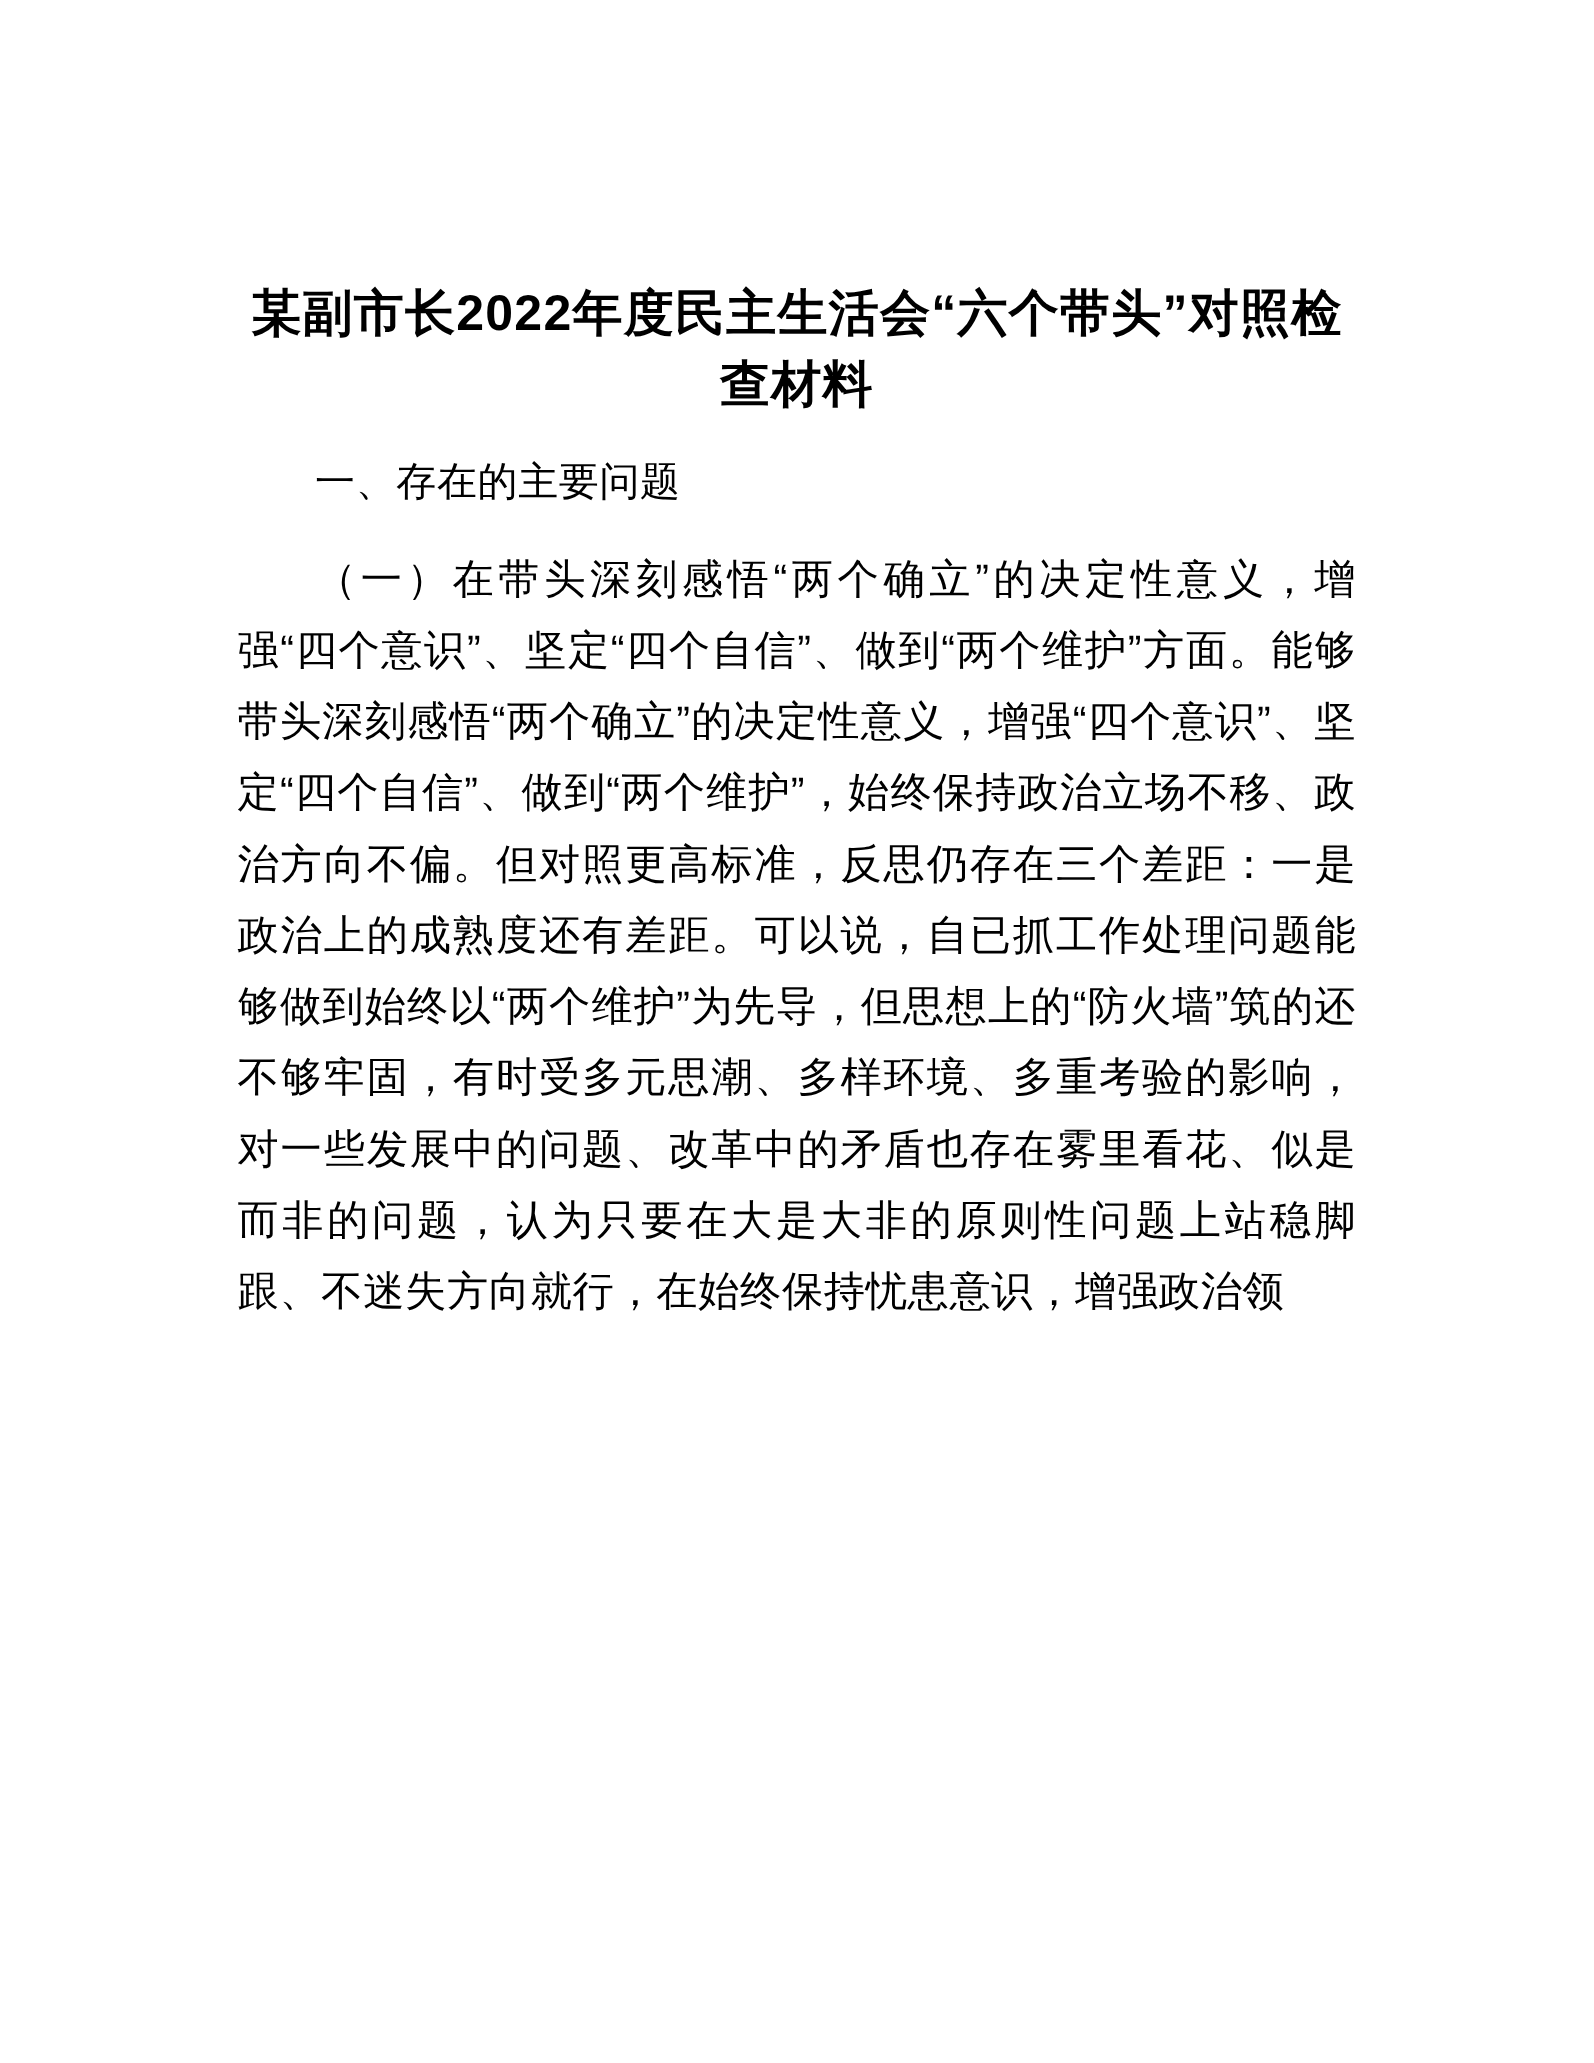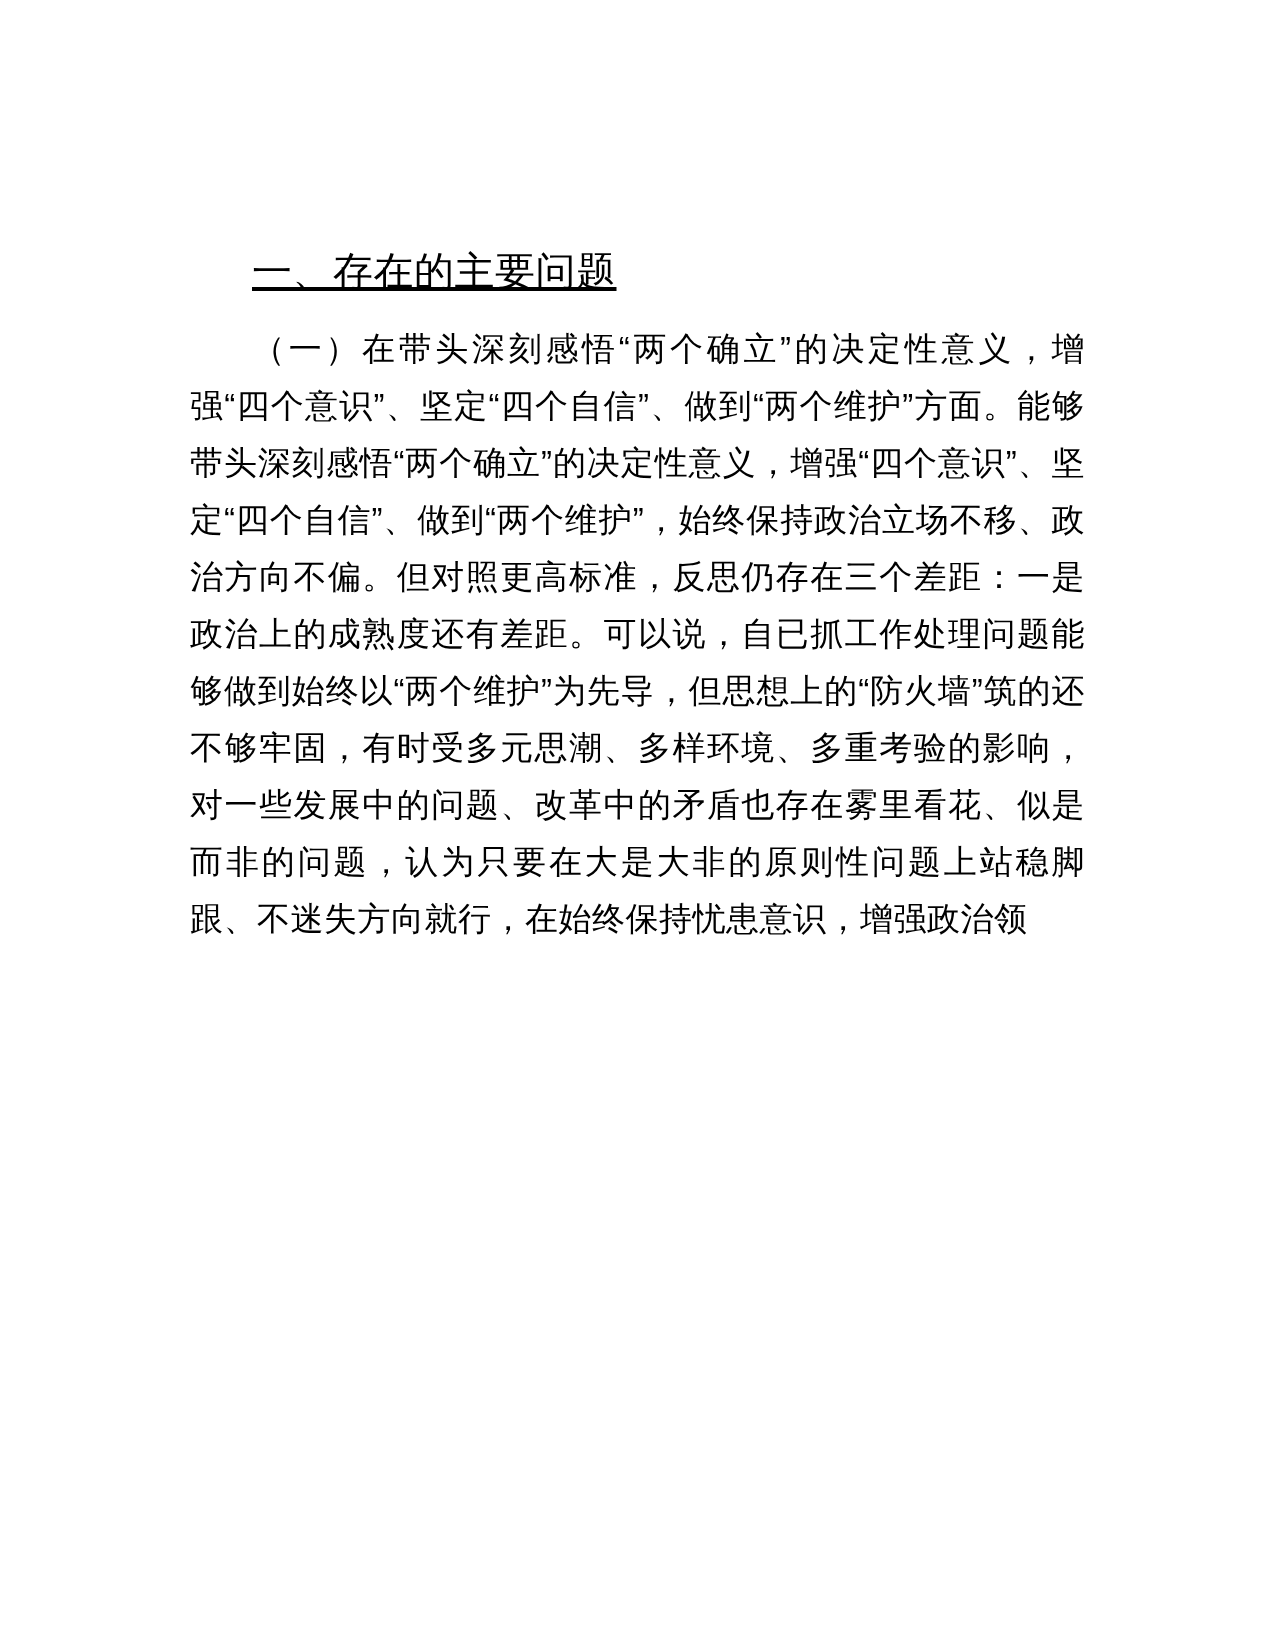--- a/index.html
+++ b/index.html
@@ -34,30 +34,30 @@
     margin: 0;
     font-size: 33px;
     font-weight: normal;
     line-height: 57px;
     text-align: justify;
     text-indent: 62px;
     letter-spacing: 0.5px;
   }
   .section-heading {
     margin: 20px 0 20px 0;
-    font-size: 40px;
+    font-size: 32px;
     font-weight: normal;
     line-height: 57px;
     text-indent: 62px;
     letter-spacing: 0.5px;
-    text-decoration: underline;
   }
 </style>
 </head>
 <body>
 
 <div class="doc-page">
+  <h1 class="doc-title">某副市长2022年度民主生活会“六个带头”对照检查材料</h1>
 
 
   <h2 class="section-heading">一、存在的主要问题</h2>
 
   <p class="body-para">（一）在带头深刻感悟“两个确立”的决定性意义，增强“四个意识”、坚定“四个自信”、做到“两个维护”方面。能够带头深刻感悟“两个确立”的决定性意义，增强“四个意识”、坚定“四个自信”、做到“两个维护”，始终保持政治立场不移、政治方向不偏。但对照更高标准，反思仍存在三个差距：一是政治上的成熟度还有差距。可以说，自已抓工作处理问题能够做到始终以“两个维护”为先导，但思想上的“防火墙”筑的还不够牢固，有时受多元思潮、多样环境、多重考验的影响，对一些发展中的问题、改革中的矛盾也存在雾里看花、似是而非的问题，认为只要在大是大非的原则性问题上站稳脚跟、不迷失方向就行，在始终保持忧患意识，增强政治领</p>
 </div>
 
 </body></html>

